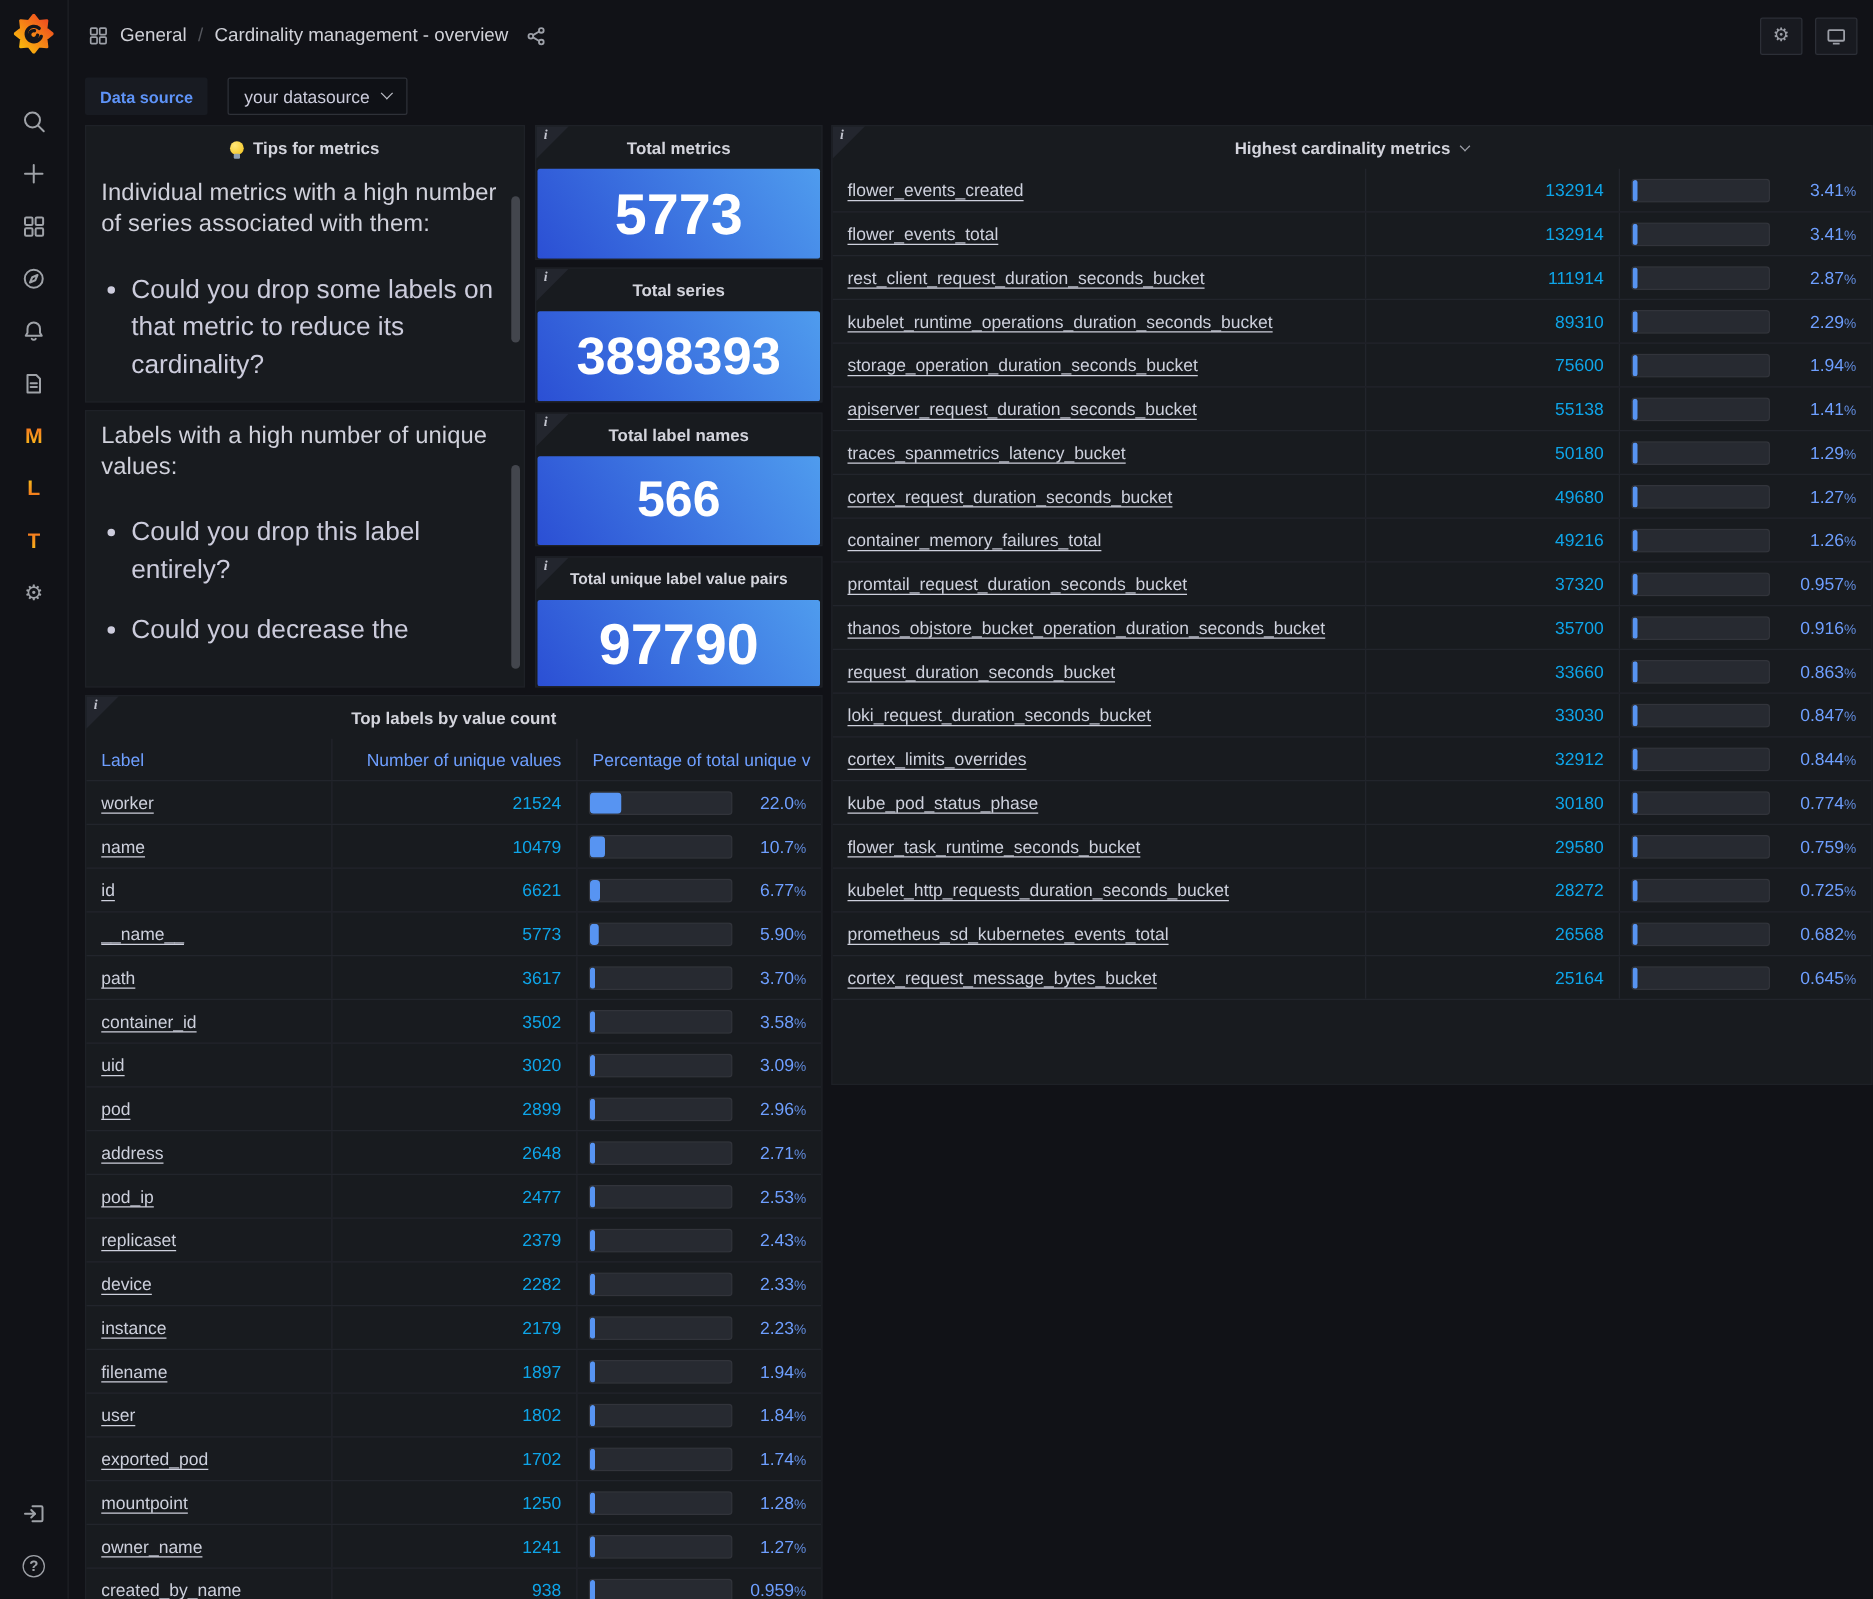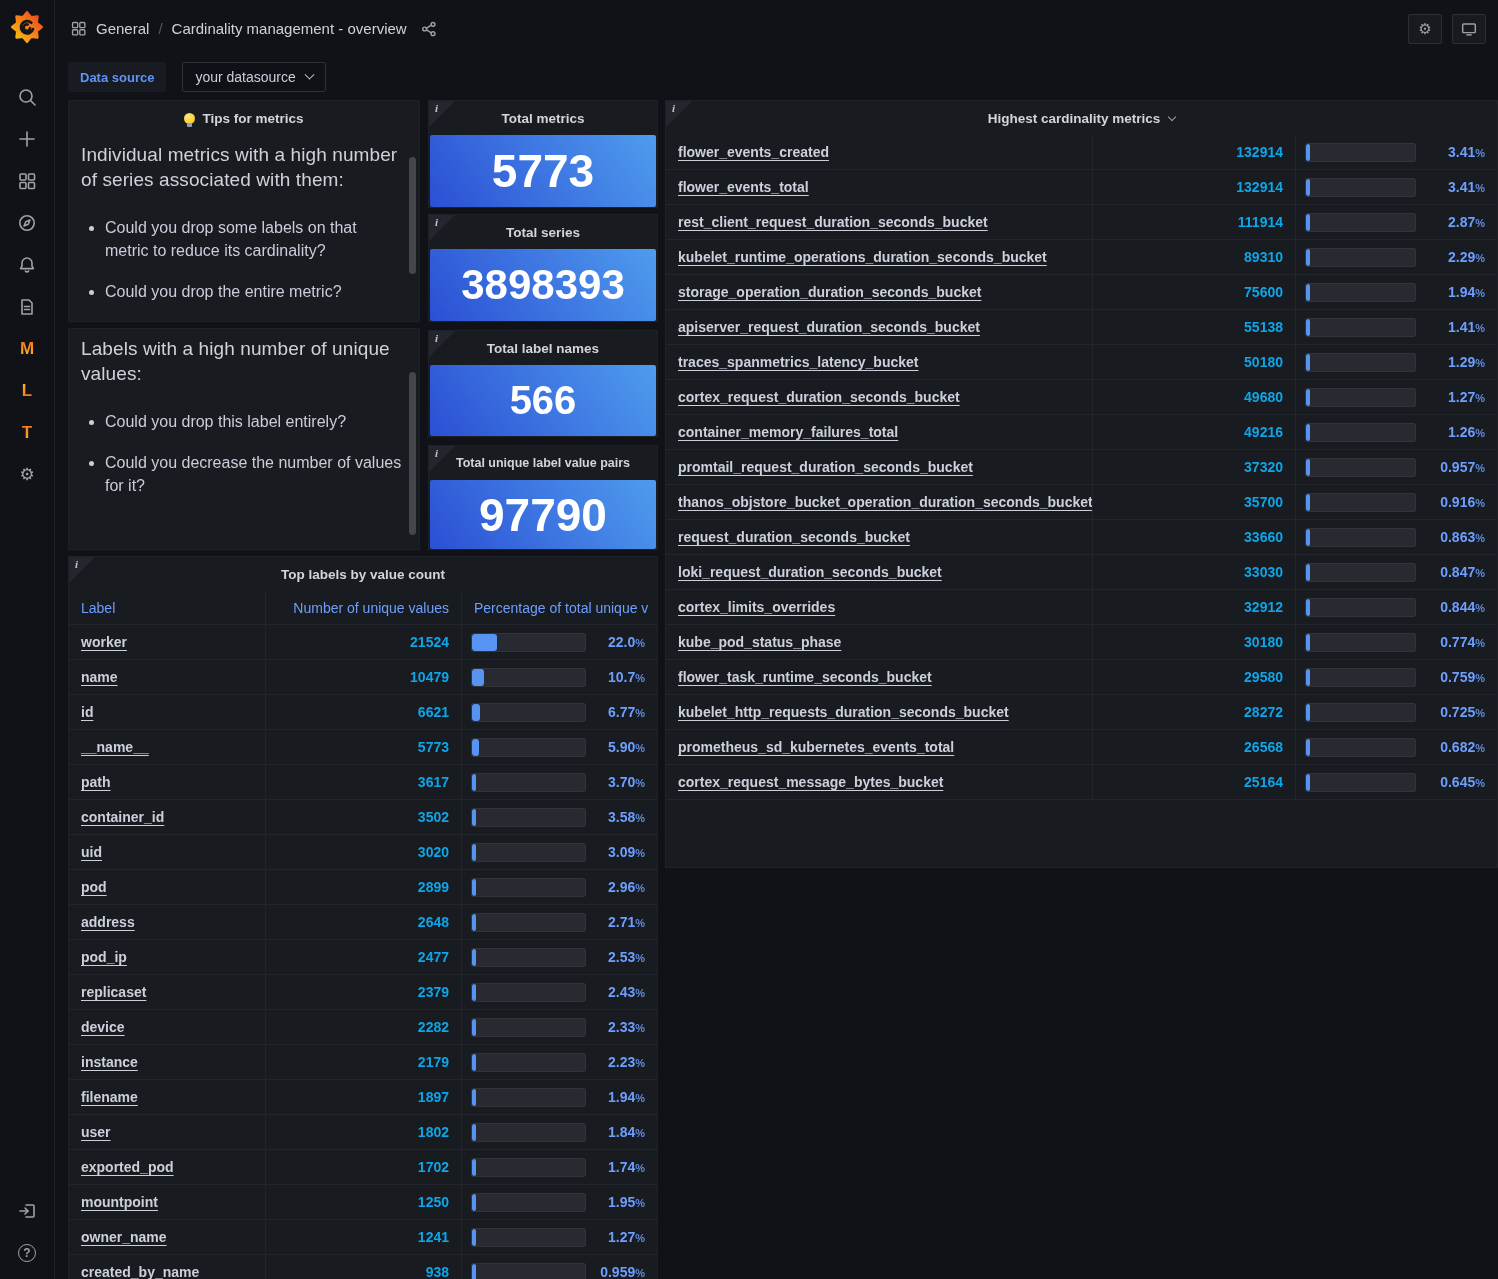--- a/index.html
+++ b/index.html
@@ -52,37 +52,37 @@
                  border-top:26px solid #23262e; border-right:26px solid transparent; }
   .info-corner i { position:absolute; top:-25px; left:6px; font-family:"Liberation Serif", serif;
                    font-style:italic; font-size:11px; color:#c3c5cf; }
   .title-chev { width:6px; height:6px; border-right:1.5px solid #9da0a8; border-bottom:1.5px solid #9da0a8;
                 transform:rotate(45deg); display:inline-block; margin-left:9px; margin-top:-3px; }
 
   
   .tips-body { padding:7px 16px 0 12px; overflow:hidden; height:calc(100% - 34px); position:relative; }
   .tips-intro { font-size:19px; line-height:1.32; color:#d0d1db; letter-spacing:.1px; }
   .tips-list { margin:25px 0 0 24px; }
-  .tips-list li { font-size:16px; line-height:1.42; margin-bottom:18px; color:#ccccdc; }
+  .tips-list li { font-size:21px; line-height:1.42; margin-bottom:18px; color:#ccccdc; }
   .bulb { width:11px; height:11px; border-radius:50%;
           background:radial-gradient(circle at 35% 30%, #ffe87a, #f2c117); position:relative;
           display:inline-block; margin-right:7px; }
   .bulb:after { content:''; position:absolute; left:3px; bottom:-3px; width:5px; height:4px;
                 background:#8ea0b3; border-radius:1px; }
   .scroll-thumb { position:absolute; right:3px; width:7px; border-radius:4px; background:#43464d; }
 
   
   .stat-body { height:calc(100% - 34px); margin:0 1px 1px 1px; border-radius:2px;
                background:linear-gradient(55deg,#2b4fd4,#4f9cee);
                display:flex; align-items:center; justify-content:center; }
   .stat-value { color:#fff; font-weight:700; letter-spacing:0; }
 
   
   .tbl { width:100%; }
-  .trow, .thead-row { display:grid; align-items:center; height:35px; border-bottom:1px solid #22252c;font-weight:bold; }
+  .trow, .thead-row { display:grid; align-items:center; height:35px; border-bottom:1px solid #22252c; }
   .thead-row { height:34px; color:#6e9fff; font-size:14px; font-weight:400; }
   .tbl-left .trow, .tbl-left .thead-row { grid-template-columns:197px 196px 1fr; }
   .tbl-right .trow, .tbl-right .thead-row { grid-template-columns:427px 203px 1fr; }
   .td, .th { padding:0 12px; overflow:hidden; white-space:nowrap; height:100%; display:flex; align-items:center; }
   .td:nth-child(1), .th:nth-child(1) { border-right:1px solid #22252c; }
   .td:nth-child(2), .th:nth-child(2) { border-right:1px solid #22252c; justify-content:flex-end; }
   .th.th-right { justify-content:flex-end; }
   .td-num { font-size:14px; color:#0ea5e9; }
   .td-name a { color:#cdd0dc; font-size:14px; text-decoration:underline; text-underline-offset:3px; cursor:pointer; }
   .td-gauge { display:flex; align-items:center; gap:9px; padding:0 12px 0 9px; }
@@ -778,21 +778,21 @@
 
   <div class="trow">
     <div class="td td-name">
             <a href="#">mountpoint</a>
           </div>
     <div class="td td-num">1250</div>
     <div class="td td-gauge">
       <span class="bar">
               <span class="bar-fill" style="width: 1.28%;"></span>
             </span>
-      <span class="pct"><span>1.95</span><span class="pct-sign">%</span></span>
+      <span class="pct"><span>1.28</span><span class="pct-sign">%</span></span>
     </div>
   </div>
 
   <div class="trow">
     <div class="td td-name">
             <a href="#">owner_name</a>
           </div>
     <div class="td td-num">1241</div>
     <div class="td td-gauge">
       <span class="bar">

